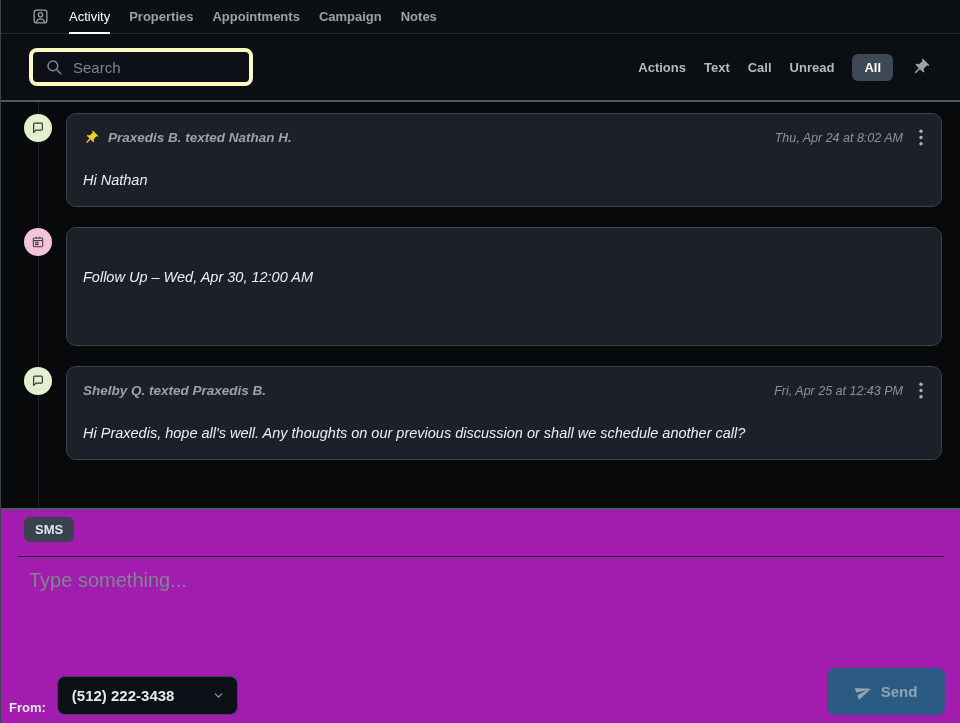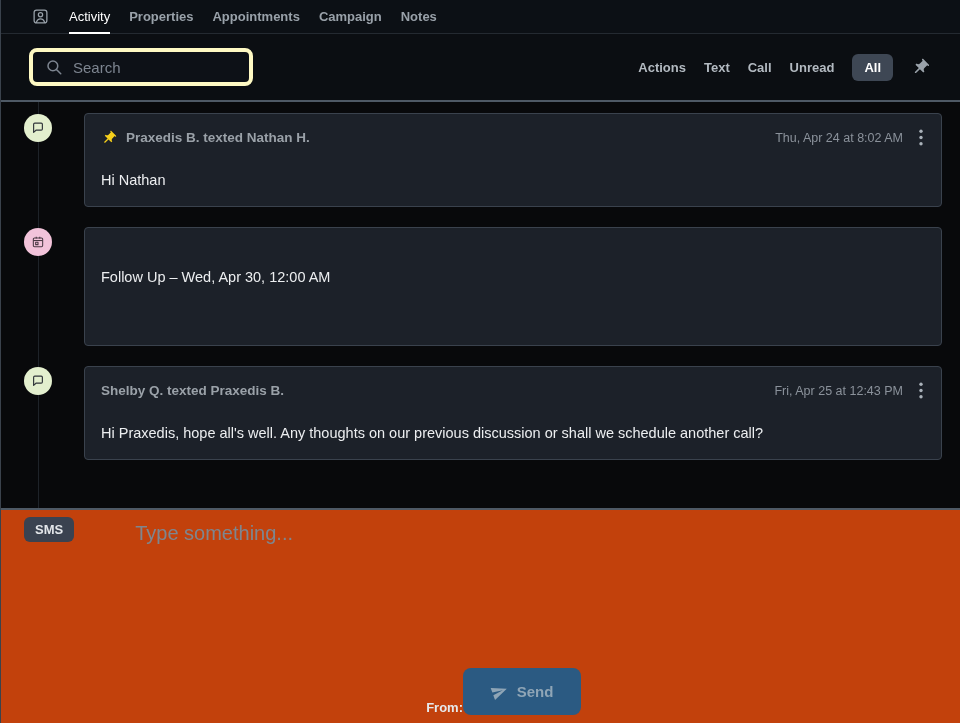--- a/index.html
+++ b/index.html
@@ -72,33 +72,34 @@
   .feed-item { display: flex; align-items: flex-start; margin: 0 18px 20px 0; position: relative; }
   .feed-item.first { margin-top: 11px; }
   .avatar {
     width: 28px; height: 28px; border-radius: 50%;
     margin-left: 23px; margin-top: 1px; flex: 0 0 28px;
     display: flex; align-items: center; justify-content: center; z-index: 1;
   }
   .avatar.green { background: var(--avatar-green, #e3efce); }
   .avatar.pink  { background: var(--avatar-pink, #f2c3da); }
   .card {
-    flex: 1; margin-left: 32px;
-    background: #1c2129; border: 1px solid #3a424d; border-radius: 4px;
+    flex: 1; margin-left: 14px;
+    background: #1c2129; border: 1px solid #3a424d; border-radius: 10px;
     padding: 15px 16px 18px 16px;
+    font-style: italic;
   }
   .card.tall { padding-bottom: 60px; }
   .card-head { display: flex; align-items: center; }
   .card-title { font-size: 13.5px; font-weight: 700; color: #9aa1a8; display: flex; align-items: center; gap: 9px; }
   .card-right { margin-left: auto; display: flex; align-items: center; gap: 14px; }
   .card-time { font-size: 12.5px; color: #8b929b; }
   .kebab { background: none; border: none; cursor: pointer; display: flex; padding: 0 2px; }
   .card-body { margin-top: 26px; font-size: 14.5px; color: #eceef0; }
   
-  .composer { flex: 1; background: #c2410c; display: flex; flex-direction: row; }
+  .composer { flex: 1; background: #a21caf; display: flex; flex-direction: column; }
   .channel-tab {
     align-self: flex-start; margin: 7px 0 0 23px;
     background: #3a4250; border: none; border-radius: 6px;
     padding: 5px 11px; font-size: 13px; font-weight: 600; color: #e3e6ea;
     cursor: pointer; font-family: inherit;
   }
   .thin-divider { height: 1px; background: #1d2228; margin: 14px 16px 0 17px; }
   .msg-input {
     margin: 12px 28px 0 28px; height: 72px;
     background: transparent; border: none; outline: none; resize: none;
@@ -260,20 +261,28 @@
 
   <div class="divider-strong"></div>
 
   <div class="composer">
     <button class="channel-tab">SMS</button>
     <div class="thin-divider"></div>
     <textarea class="msg-input" placeholder="Type something..." style=""></textarea>
 
     <div class="composer-footer">
       <span class="from-label">From:</span>
+      <div class="phone-select">
+        <span>(512) 222-3438</span>
+        <span class="chev">
+          <svg width="13" height="13" viewBox="0 0 24 24" fill="none" stroke="#8b949e" stroke-width="2.5" stroke-linecap="round" stroke-linejoin="round">
+            <polyline points="6 9 12 15 18 9"></polyline>
+          </svg>
+        </span>
+      </div>
       <button class="send-btn">
         <span style="display:flex">
           <svg class="rot-20" width="17" height="17" viewBox="0 0 24 24" fill="#8fa5b6">
             <path d="M2 21 23 12 2 3v7l15 2-15 2z"></path>
           </svg>
         </span>
         <span>Send</span>
       </button>
     </div>
   </div>

